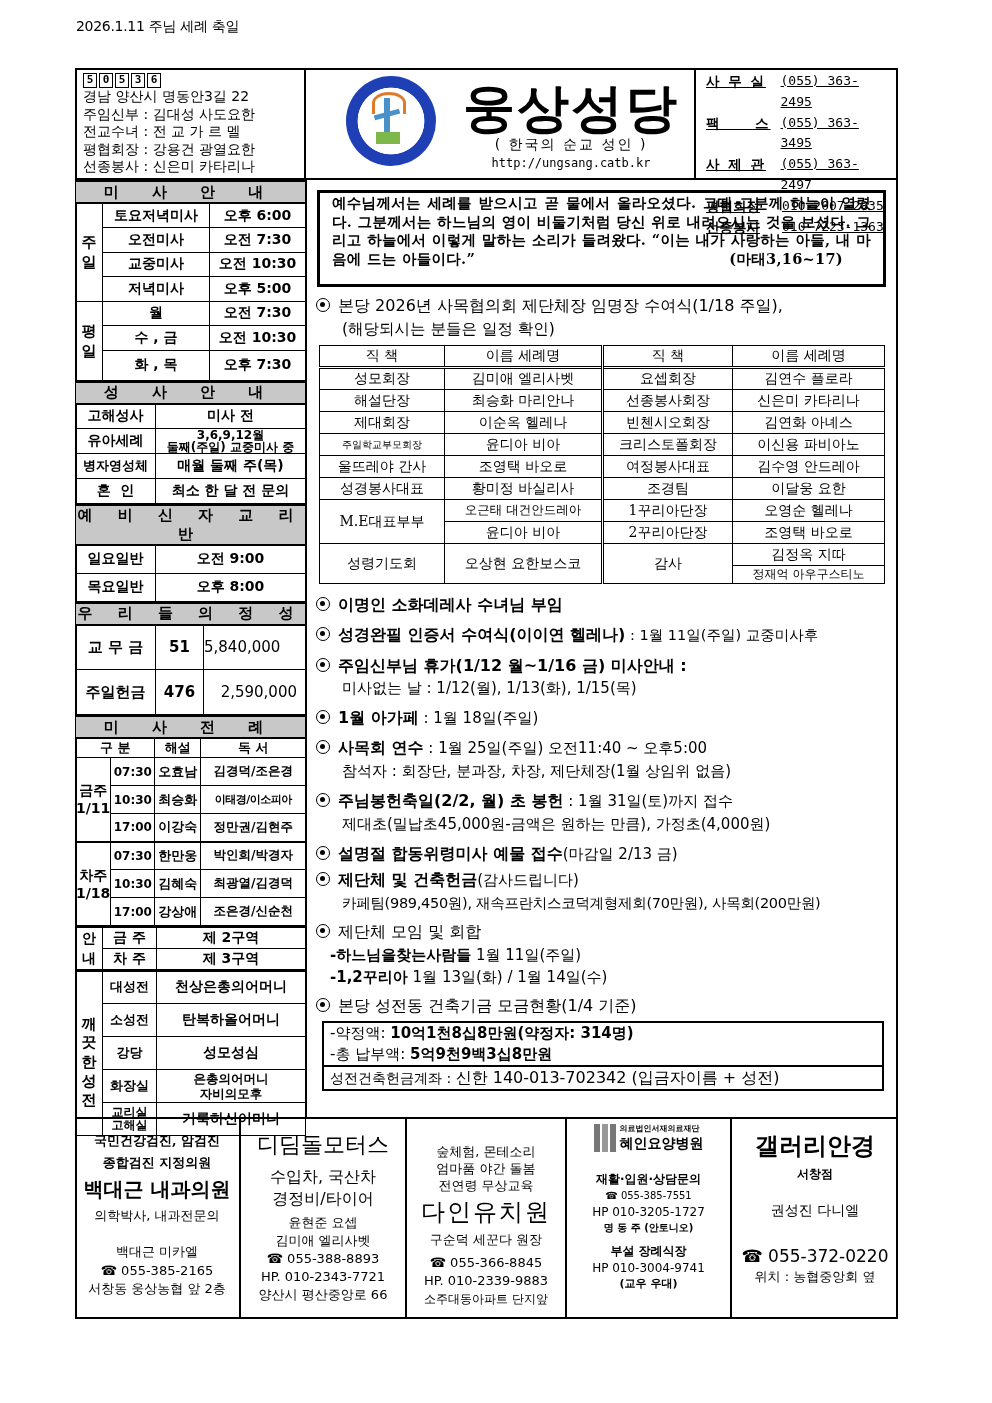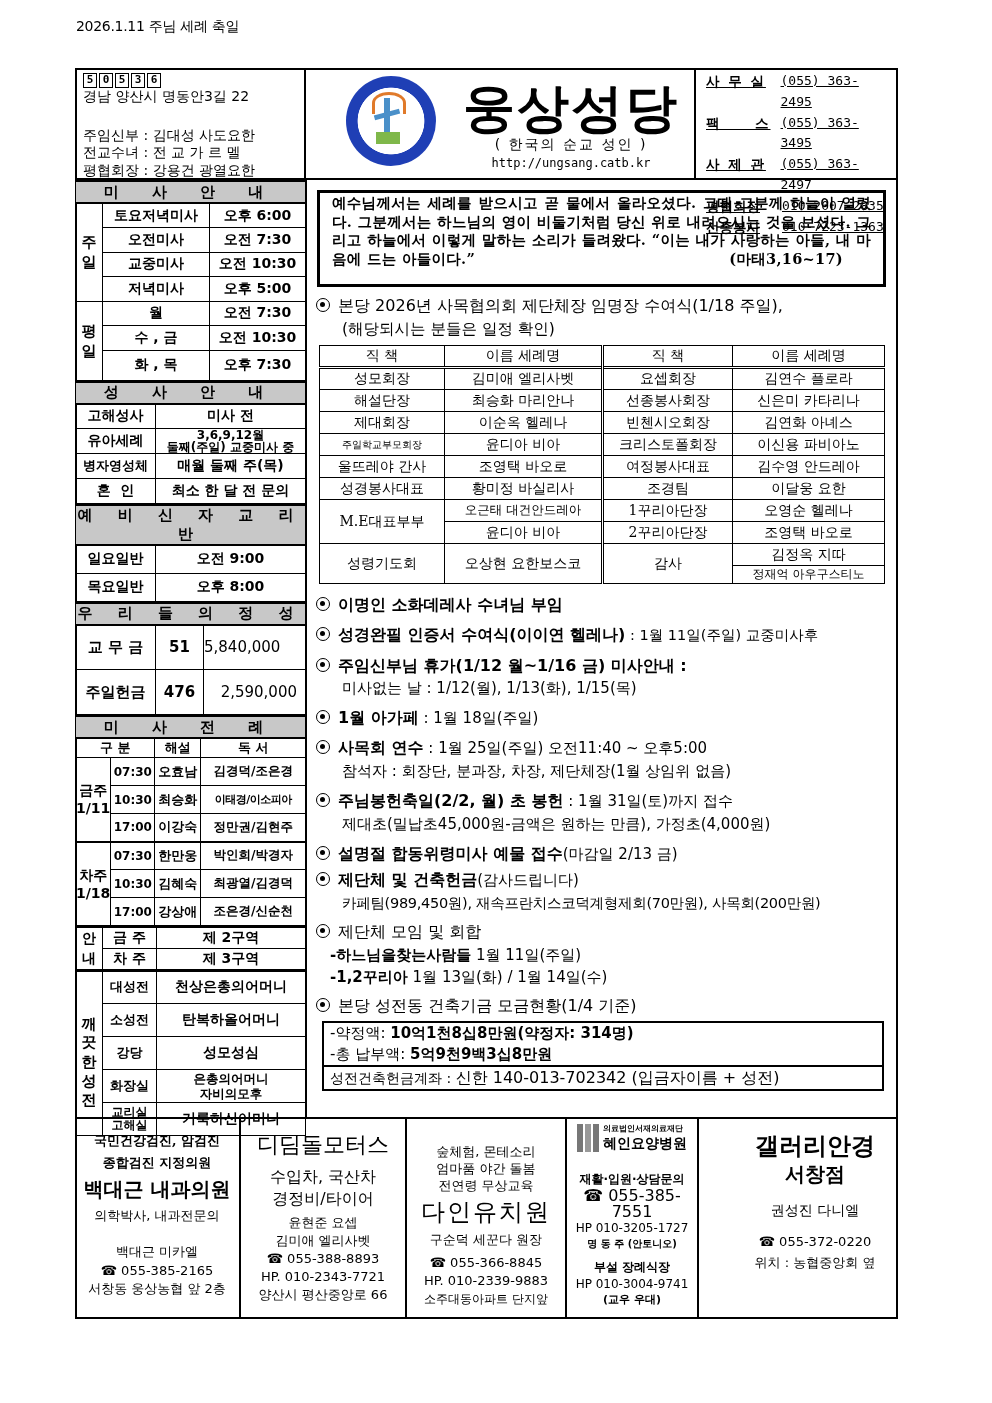--- a/index.html
+++ b/index.html
@@ -63,21 +63,21 @@
 <div id="frame" class="abs"></div>
 
 <div id="hdr-left" class="abs">
   <div class="zip">
     <span>5</span>
       <span>0</span>
       <span>5</span>
       <span>3</span>
       <span>6</span>
   </div>
-  <div style="margin-bottom:21px">경남 양산시 명동안3길 22</div>
+  <div style="margin-bottom:0">경남 양산시 명동안3길 22</div>
   <div><span>주임신부</span> : <span>김대성 사도요한</span></div>
   <div><span>전교수녀</span> : <span>전 교 가 르 멜</span></div>
   <div><span>평협회장</span> : <span>강용건 광열요한</span></div>
   <div><span>선종봉사</span> : <span>신은미 카타리나</span></div>
 </div>
 
 <div id="hdr-mid" class="abs">
   <div id="logo" class="abs">
     <div class="arc"></div>
       <div class="cross"></div>
@@ -437,36 +437,36 @@
   <div style="font-size:13px;line-height:17px">숲체험, 몬테소리</div>
   <div style="font-size:13px;line-height:17px">엄마품 야간 돌봄</div>
   <div style="font-size:13px;line-height:17px">전연령 무상교육</div>
   <div style="font-size:24px;line-height:36px;letter-spacing:2px">다인유치원</div>
   <div style="font-size:13px;line-height:20px">구순덕 세꾼다 원장</div>
   <div style="font-size:13px;line-height:18px;margin-top:4px"><span>☎ </span><span>055-366-8845</span></div>
   <div style="font-size:13px;line-height:18px">HP. 010-2339-9883</div>
   <div style="font-size:12px;line-height:18px">소주대동아파트 단지앞</div>
 </div>
 
-<div class="ad" style="left:567px;width:132px;padding-top:6px">
+<div class="ad" style="left:567px;width:165px;padding-top:6px">
   <div style="display:flex;align-items:center;justify-content:center;gap:4px">
     <div style="width:22px;height:28px;background:linear-gradient(90deg,#777 0 6px,#fff 6px 8px,#999 8px 14px,#fff 14px 16px,#777 16px 22px)"></div>
     <div style="text-align:left">
       <div class="b" style="font-size:8px;line-height:10px">의료법인서재의료재단</div>
       <div class="b" style="font-size:14px;line-height:18px">혜인요양병원</div>
     </div>
   </div>
   <div class="b" style="font-size:12px;line-height:18px;margin-top:18px">재활·입원·상담문의</div>
-  <div style="font-size:16px;line-height:16px"><span>☎ </span><span>055-385-7551</span></div>
+  <div style="font-size:10px;line-height:16px"><span>☎ </span><span>055-385-7551</span></div>
   <div style="font-size:12px;line-height:16px">HP 010-3205-1727</div>
   <div class="b" style="font-size:10px;line-height:16px">명 동 주 (안토니오)</div>
   <div class="b" style="font-size:12px;line-height:18px;margin-top:6px">부설 장례식장</div>
   <div style="font-size:12px;line-height:16px">HP 010-3004-9741</div>
   <div class="b" style="font-size:11px;line-height:16px">(교우 우대)</div>
 </div>
 
 <div class="ad" style="left:732px;width:166px;padding-top:12px;border-right:none">
   <div class="b" style="font-size:24px;line-height:32px;font-weight:700">갤러리안경</div>
-  <div class="b" style="font-size:20px;line-height:24px">서창점</div>
+  <div class="b" style="font-size:12px;line-height:24px">서창점</div>
   <div style="font-size:14px;line-height:20px;margin-top:14px">권성진 다니엘</div>
-  <div style="font-size:13px;line-height:20px;margin-top:12px"><span>☎ </span><span>055-372-0220</span></div>
+  <div style="font-size:17px;line-height:20px;margin-top:26px"><span>☎ </span><span>055-372-0220</span></div>
   <div style="font-size:13px;line-height:22px">위치 : 농협중앙회 옆</div>
 </div>
 
 </body></html>

